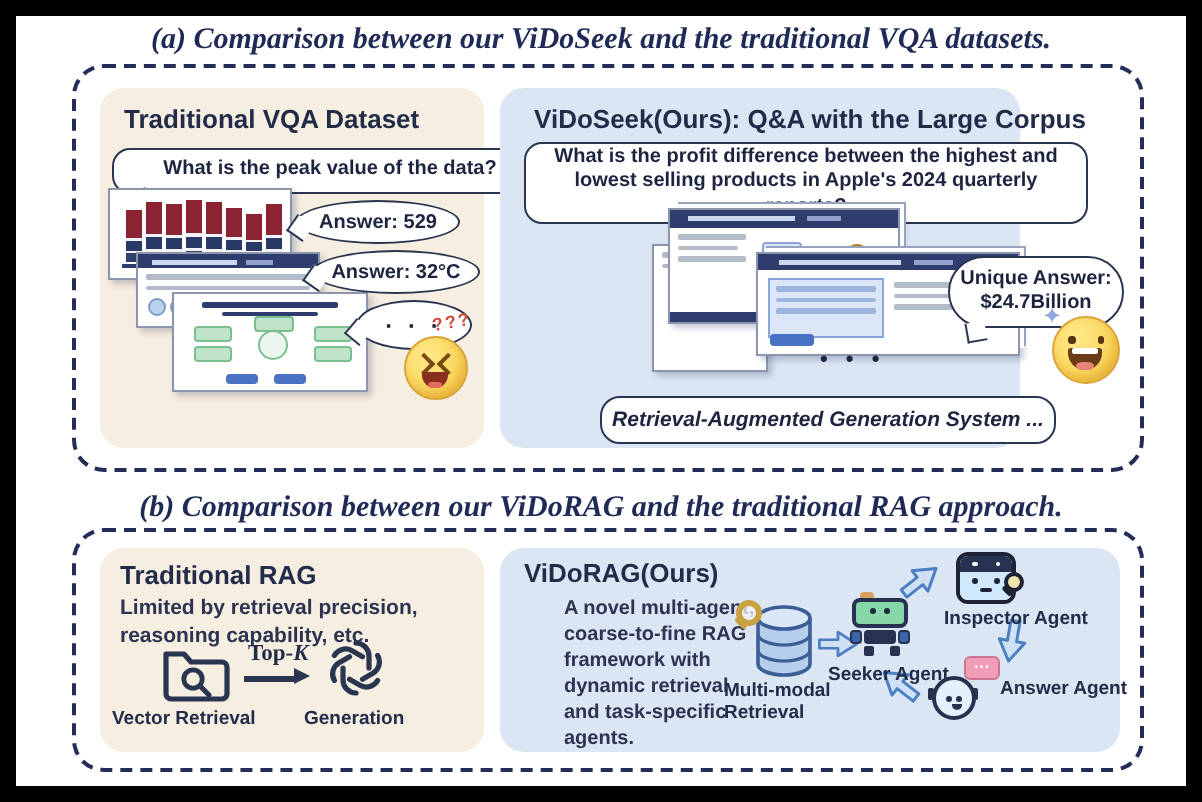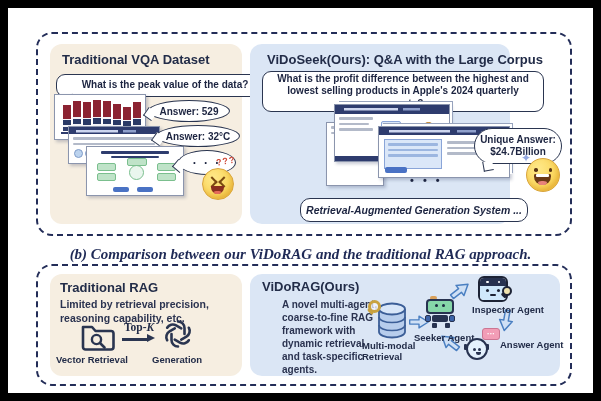--- a/index.html
+++ b/index.html
@@ -92,20 +92,21 @@
   .a-head .dot-eye{width:3px;height:3px;background:#273250;top:8px;}
   .a-mouth{position:absolute;left:8px;top:12px;width:5px;height:2.5px;background:#273250;border-radius:0 0 3px 3px;}
   .a-ear{position:absolute;top:16px;width:3px;height:6px;background:#273250;border-radius:1px;}
 </style>
 </head>
 <body>
 
 <div class="stage">
  <div class="canvas">
 
+  <div class="caption" style="top:4px;">(a) Comparison between our ViDoSeek and the traditional VQA datasets.</div>
 
   <div class="dashedbox" style="top:24px;height:200px;">
 
     <div class="panel beige" style="left:12px;top:10px;width:192px;height:180px;">
       <div class="panel-h" style="left:12px;top:8px;">Traditional VQA Dataset</div>
 
       <div class="qbubble" style="left:6px;top:30px;width:218px;height:23px;white-space:nowrap;">
         <span>What is the peak value of the data?</span>
         <i class="tail" style="left:16px;bottom:-6px;transform:rotate(-20deg);"></i>
       </div>

